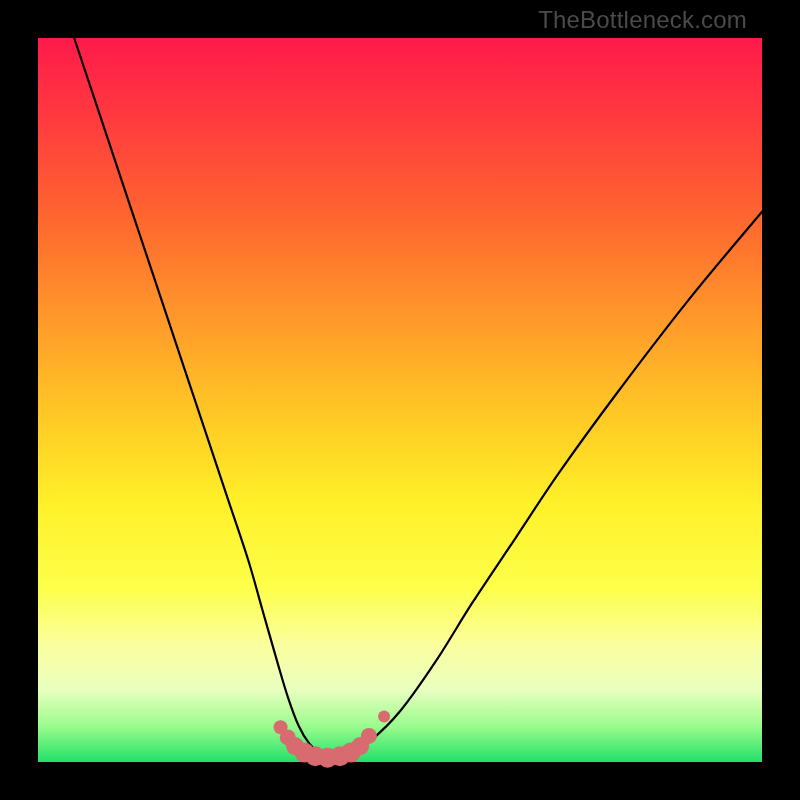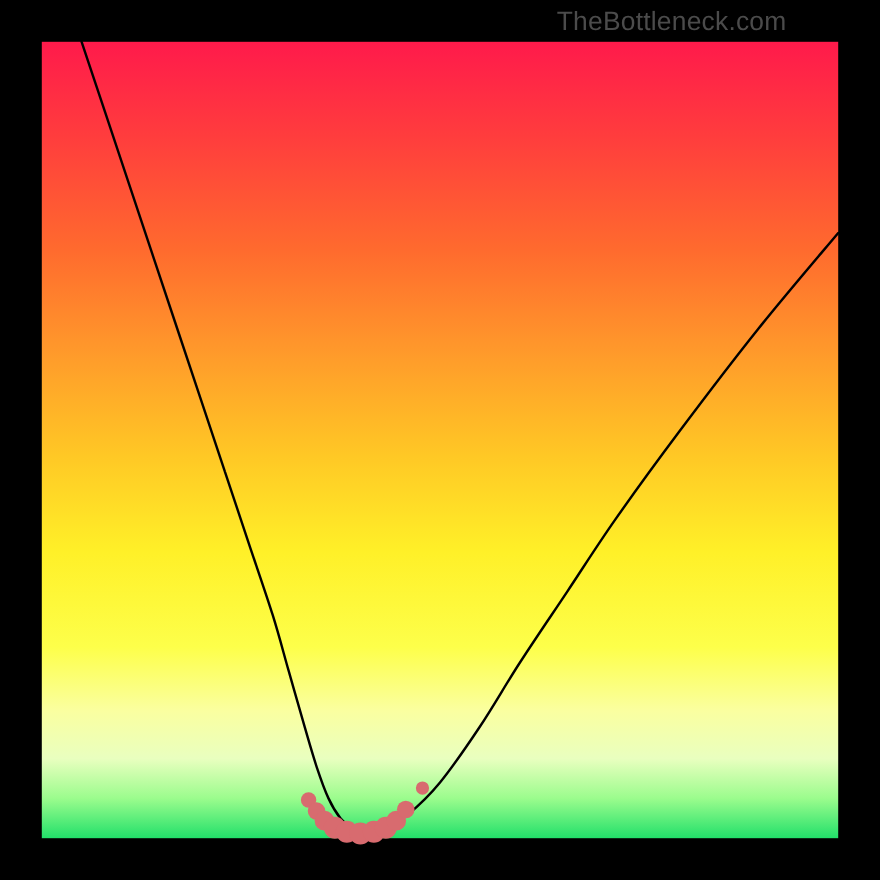--- a/index.html
+++ b/index.html
@@ -11,20 +11,21 @@
     background: #000;
     font-family: Arial, Helvetica, sans-serif;
   }
   .frame {
     position: absolute;
     left: 0;
     top: 0;
     width: 727px;
     height: 800px;
     background: #000;
+    padding-left: 32px;
   }
   .plot {
     position: absolute;
     left: 38px;
     top: 38px;
     width: 724px;
     height: 724px;
     background: linear-gradient(
       to bottom,
       #ff1a4b 0%,

